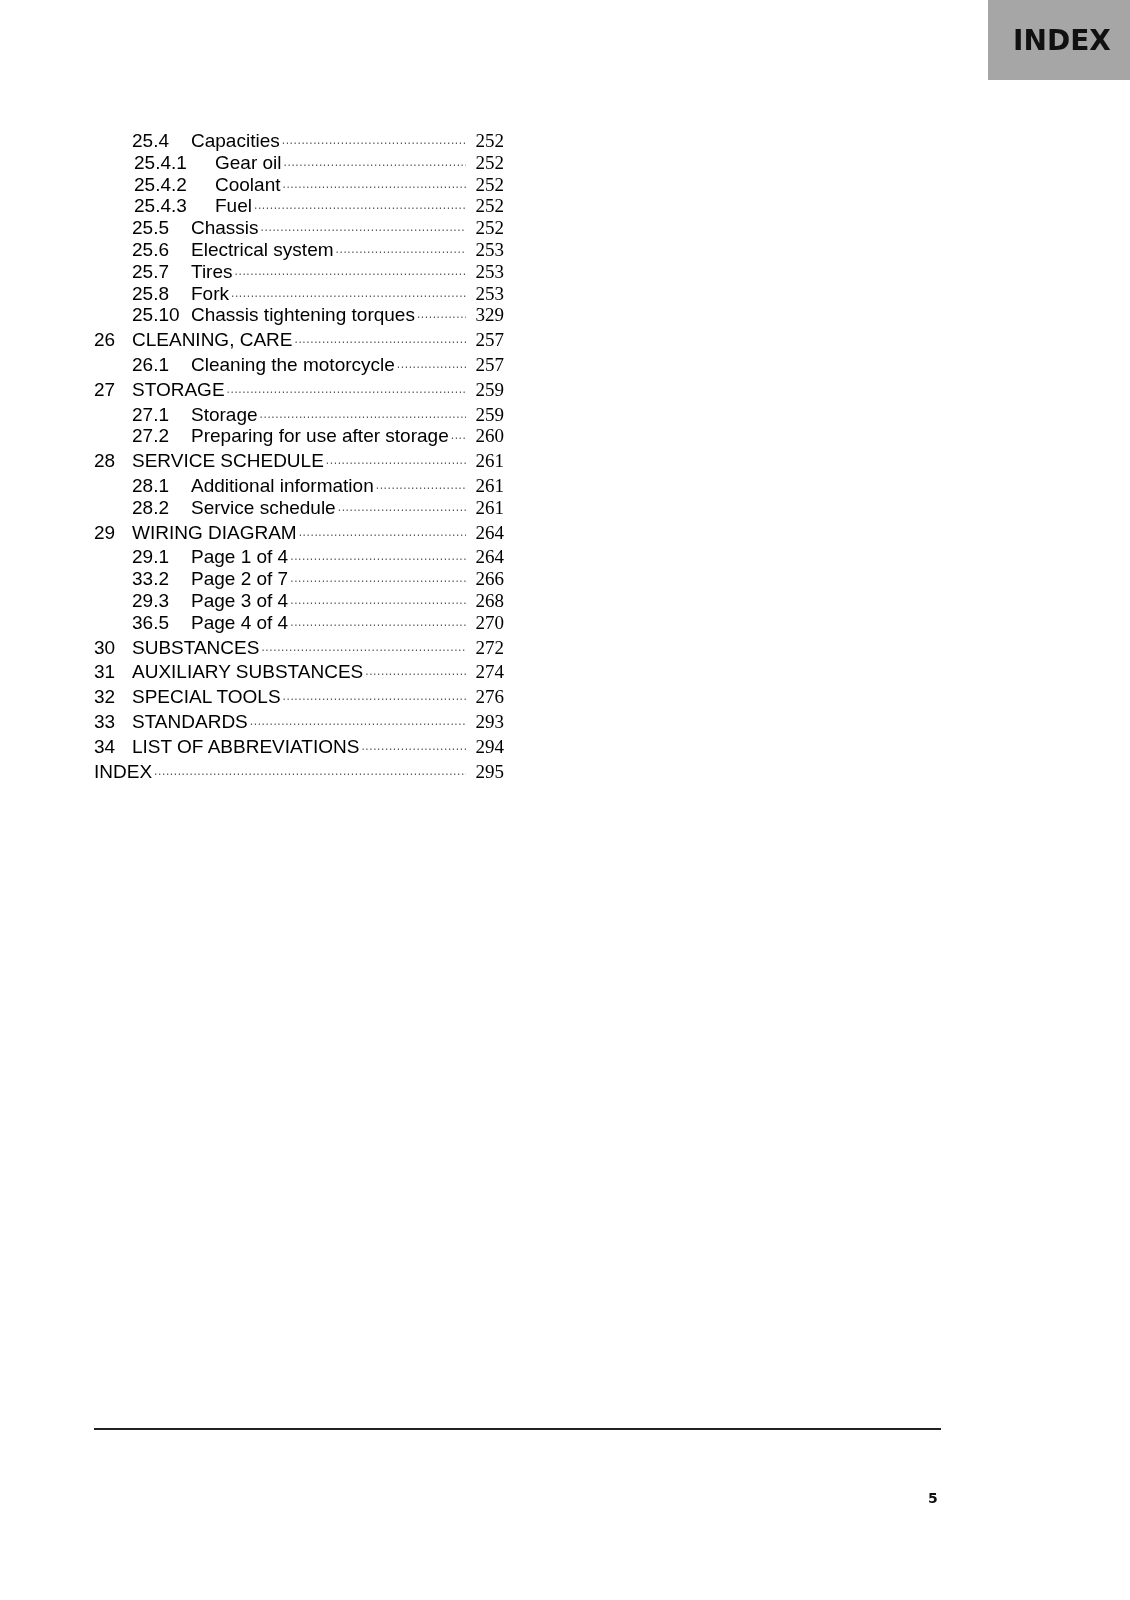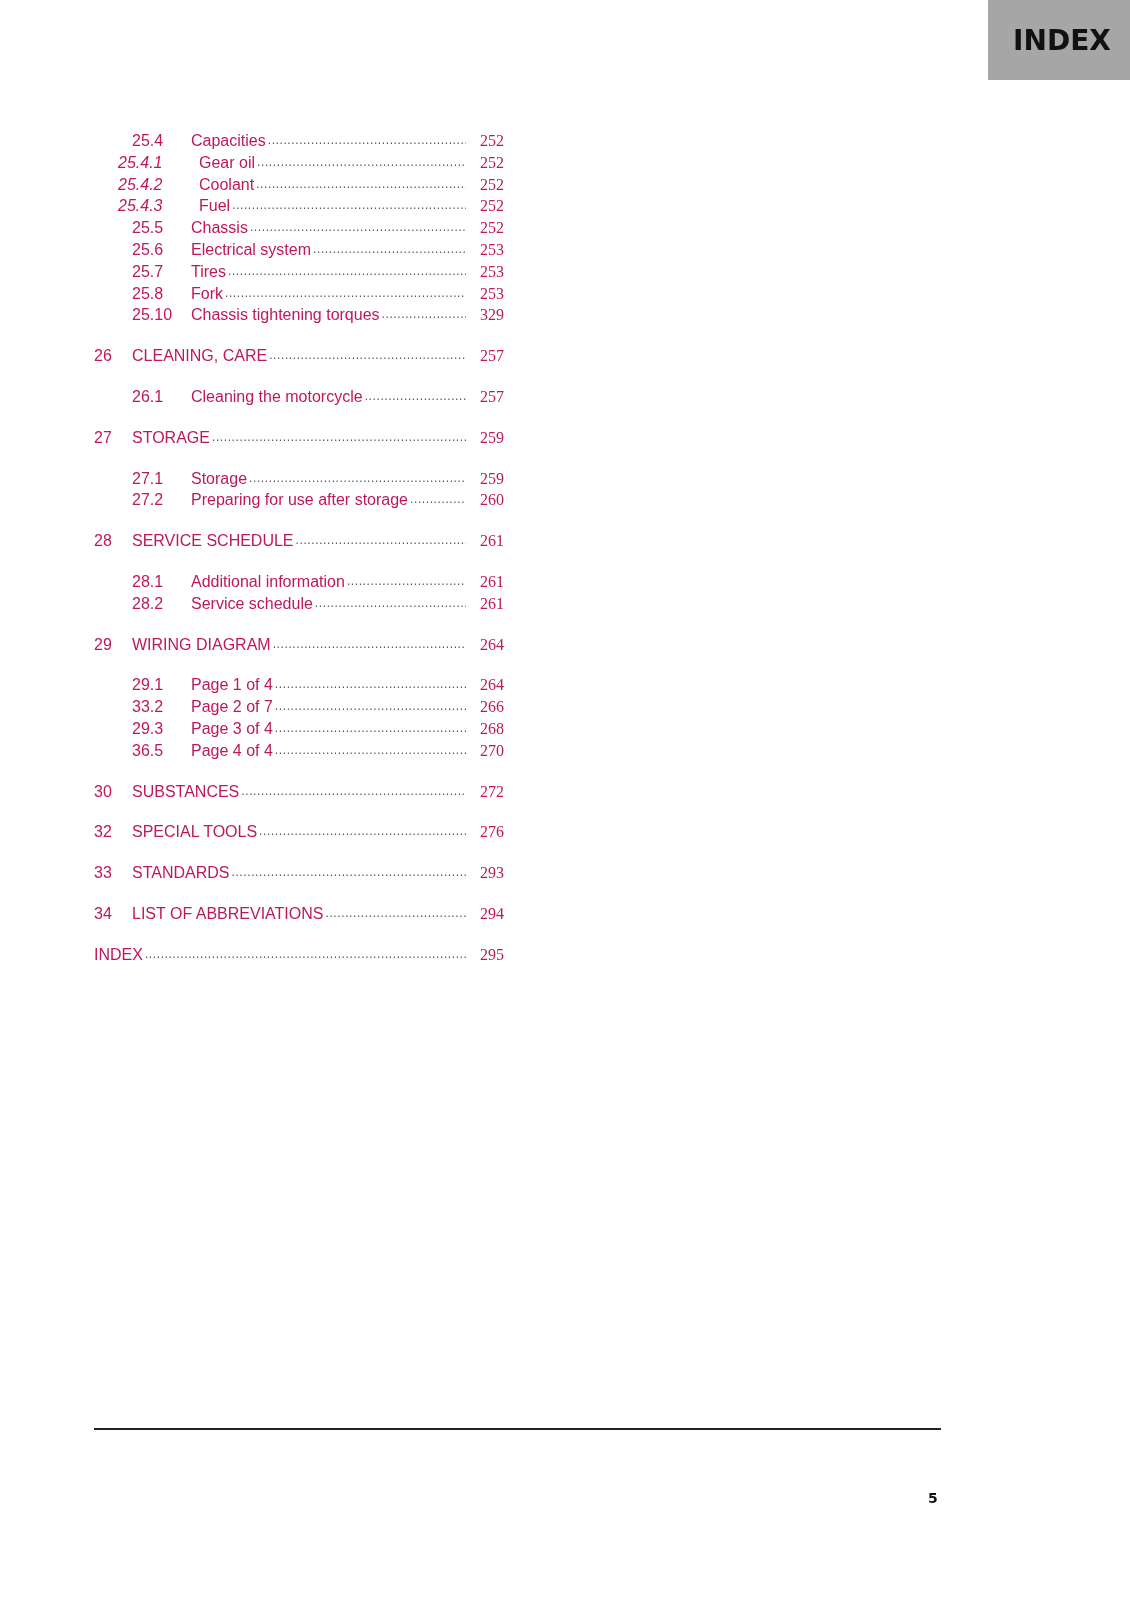--- a/index.html
+++ b/index.html
@@ -2,26 +2,26 @@
 <html><head>
 <meta charset="utf-8">
 <style>
   html, body { margin:0; padding:0; background:#fff; }
   body { width:1130px; height:1600px; position:relative; overflow:hidden;
          font-family:"Liberation Sans", sans-serif; color:#333; }
   .tab { position:absolute; left:988px; top:0; width:142px; height:80px; background:#a6a6a6;
          display:flex; align-items:center; justify-content:center; }
   .tab span { font-family:"DejaVu Sans", sans-serif; font-weight:bold; font-size:28px; color:#111; letter-spacing:0; margin-left:6px; }
   .toc { position:absolute; left:94px; top:130px; width:410px; }
-  .row { position:relative; height:21.8px; line-height:21.8px; font-size:16px; font-weight:300; color:#be185d; display:flex; white-space:nowrap; }
-  .row.gap { margin-top:19px; }
+  .row { position:relative; height:21.8px; line-height:21.8px; font-size:19px; font-weight:300; color:#000000; display:flex; white-space:nowrap; }
+  .row.gap { margin-top:3px; }
   .num { flex:none; }
   .lvl0 .num { width:38px; }
   .lvl1 .num { margin-left:38px; width:59px; }
-  .lvl2 .num { margin-left:24px; width:81px;font-style:italic; }
+  .lvl2 .num { margin-left:40px; width:81px; }
   .title { flex:none; }
   .dots { flex:1; overflow:hidden; margin:0 2px 0 2px; position:relative; }
   .dots::after { content:"........................................................................................................................................................................"; position:absolute; left:0; top:0; letter-spacing:0.6px; font-size:12px; color:#555; }
   .page { flex:none; width:36px; text-align:right;font-family:Liberation Serif, serif; }
   .rule { position:absolute; left:94px; top:1428px; width:847px; height:2px; background:#222; }
   .pagenum { position:absolute; left:928px; top:1490px; font-family:"DejaVu Sans", sans-serif; font-weight:bold; font-size:14px; color:#111; }
 </style>
 </head>
 <body>
 
@@ -162,20 +162,26 @@
       <span class="dots"></span>
       <span class="page">270</span>
     </div>
     <div class="row lvl0 gap">
       <span class="num">30</span>
       <span class="title">SUBSTANCES</span>
       <span class="dots"></span>
       <span class="page">272</span>
     </div>
     <div class="row lvl0 gap">
+      <span class="num">31</span>
+      <span class="title">AUXILIARY SUBSTANCES</span>
+      <span class="dots"></span>
+      <span class="page">274</span>
+    </div>
+    <div class="row lvl0 gap">
       <span class="num">32</span>
       <span class="title">SPECIAL TOOLS</span>
       <span class="dots"></span>
       <span class="page">276</span>
     </div>
     <div class="row lvl0 gap">
       <span class="num">33</span>
       <span class="title">STANDARDS</span>
       <span class="dots"></span>
       <span class="page">293</span>

